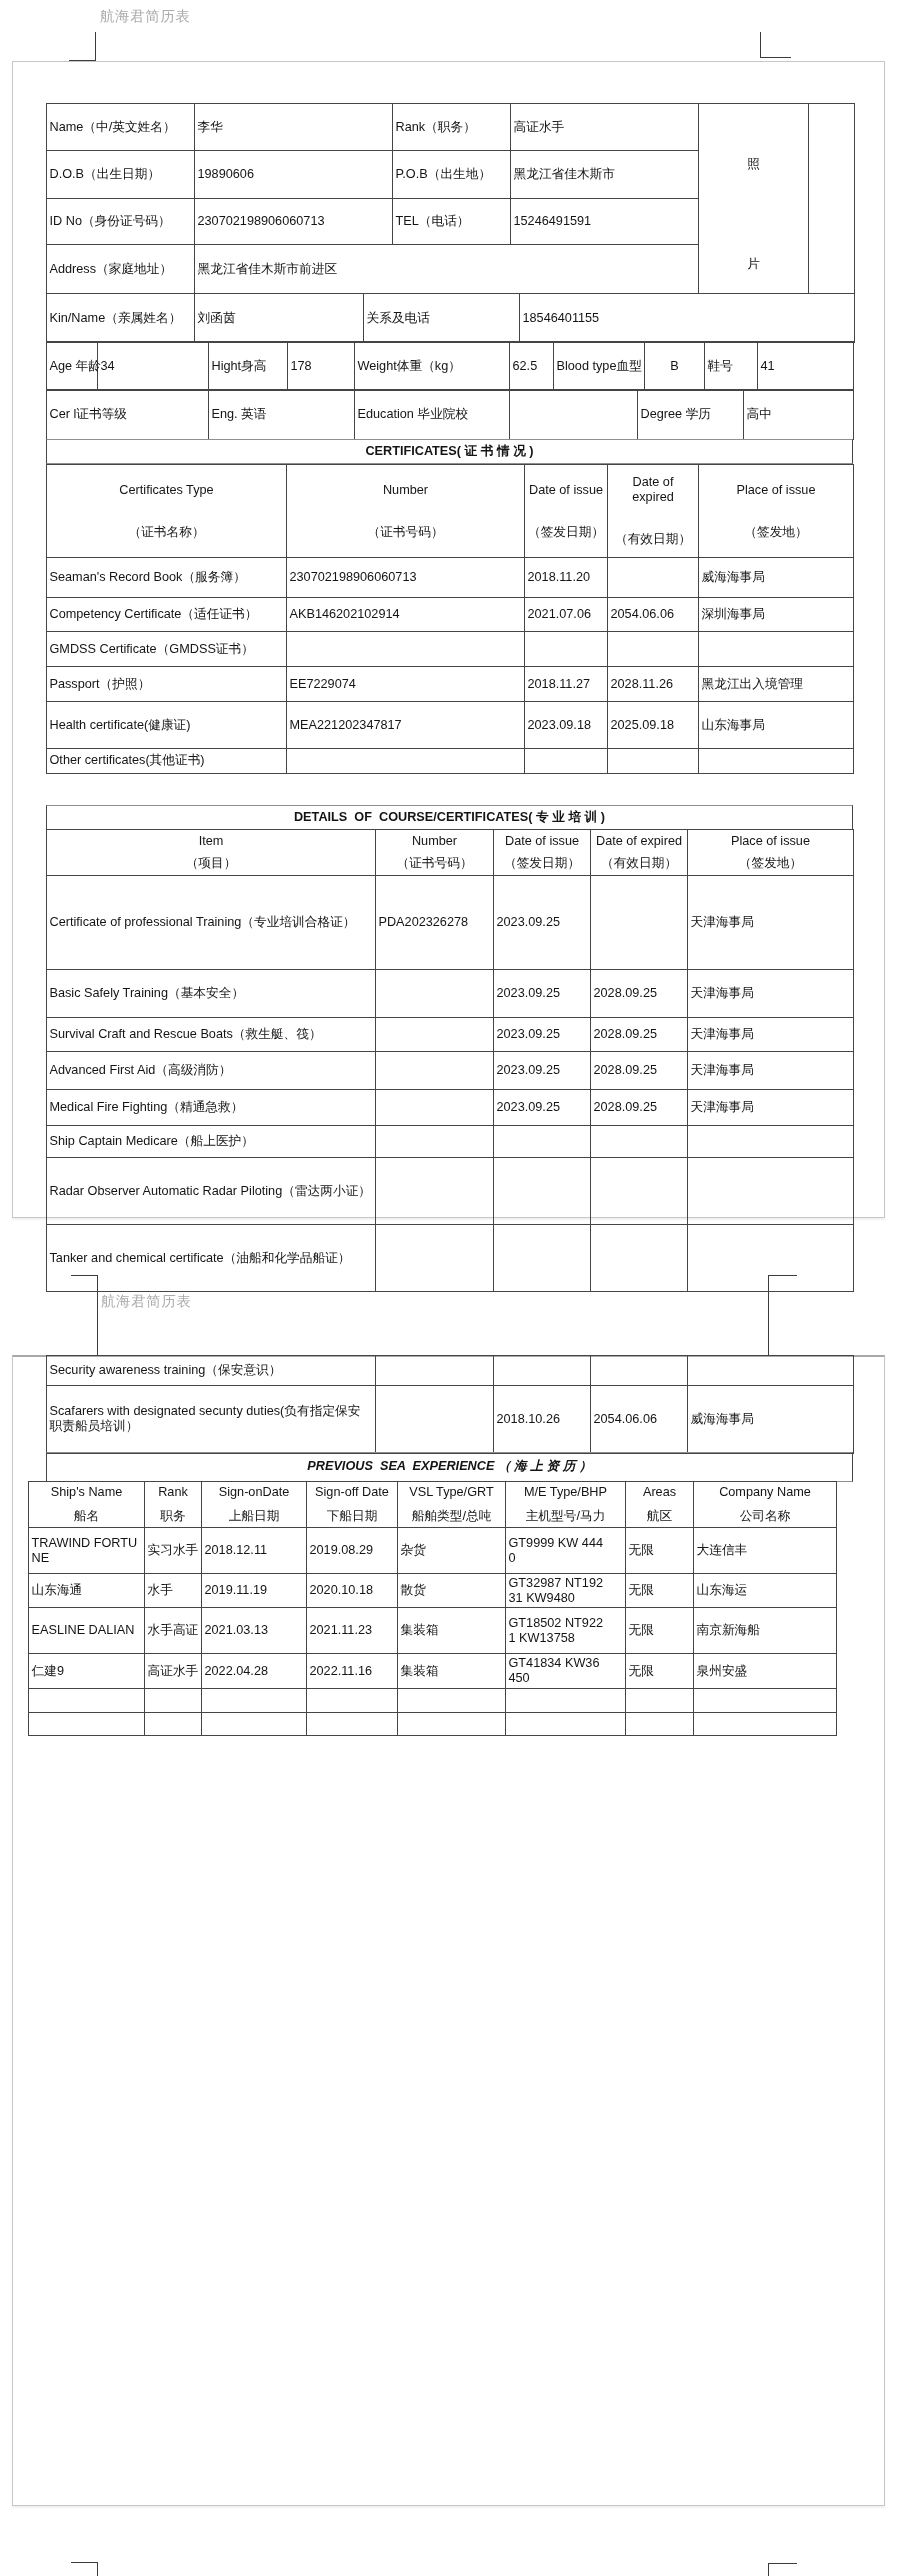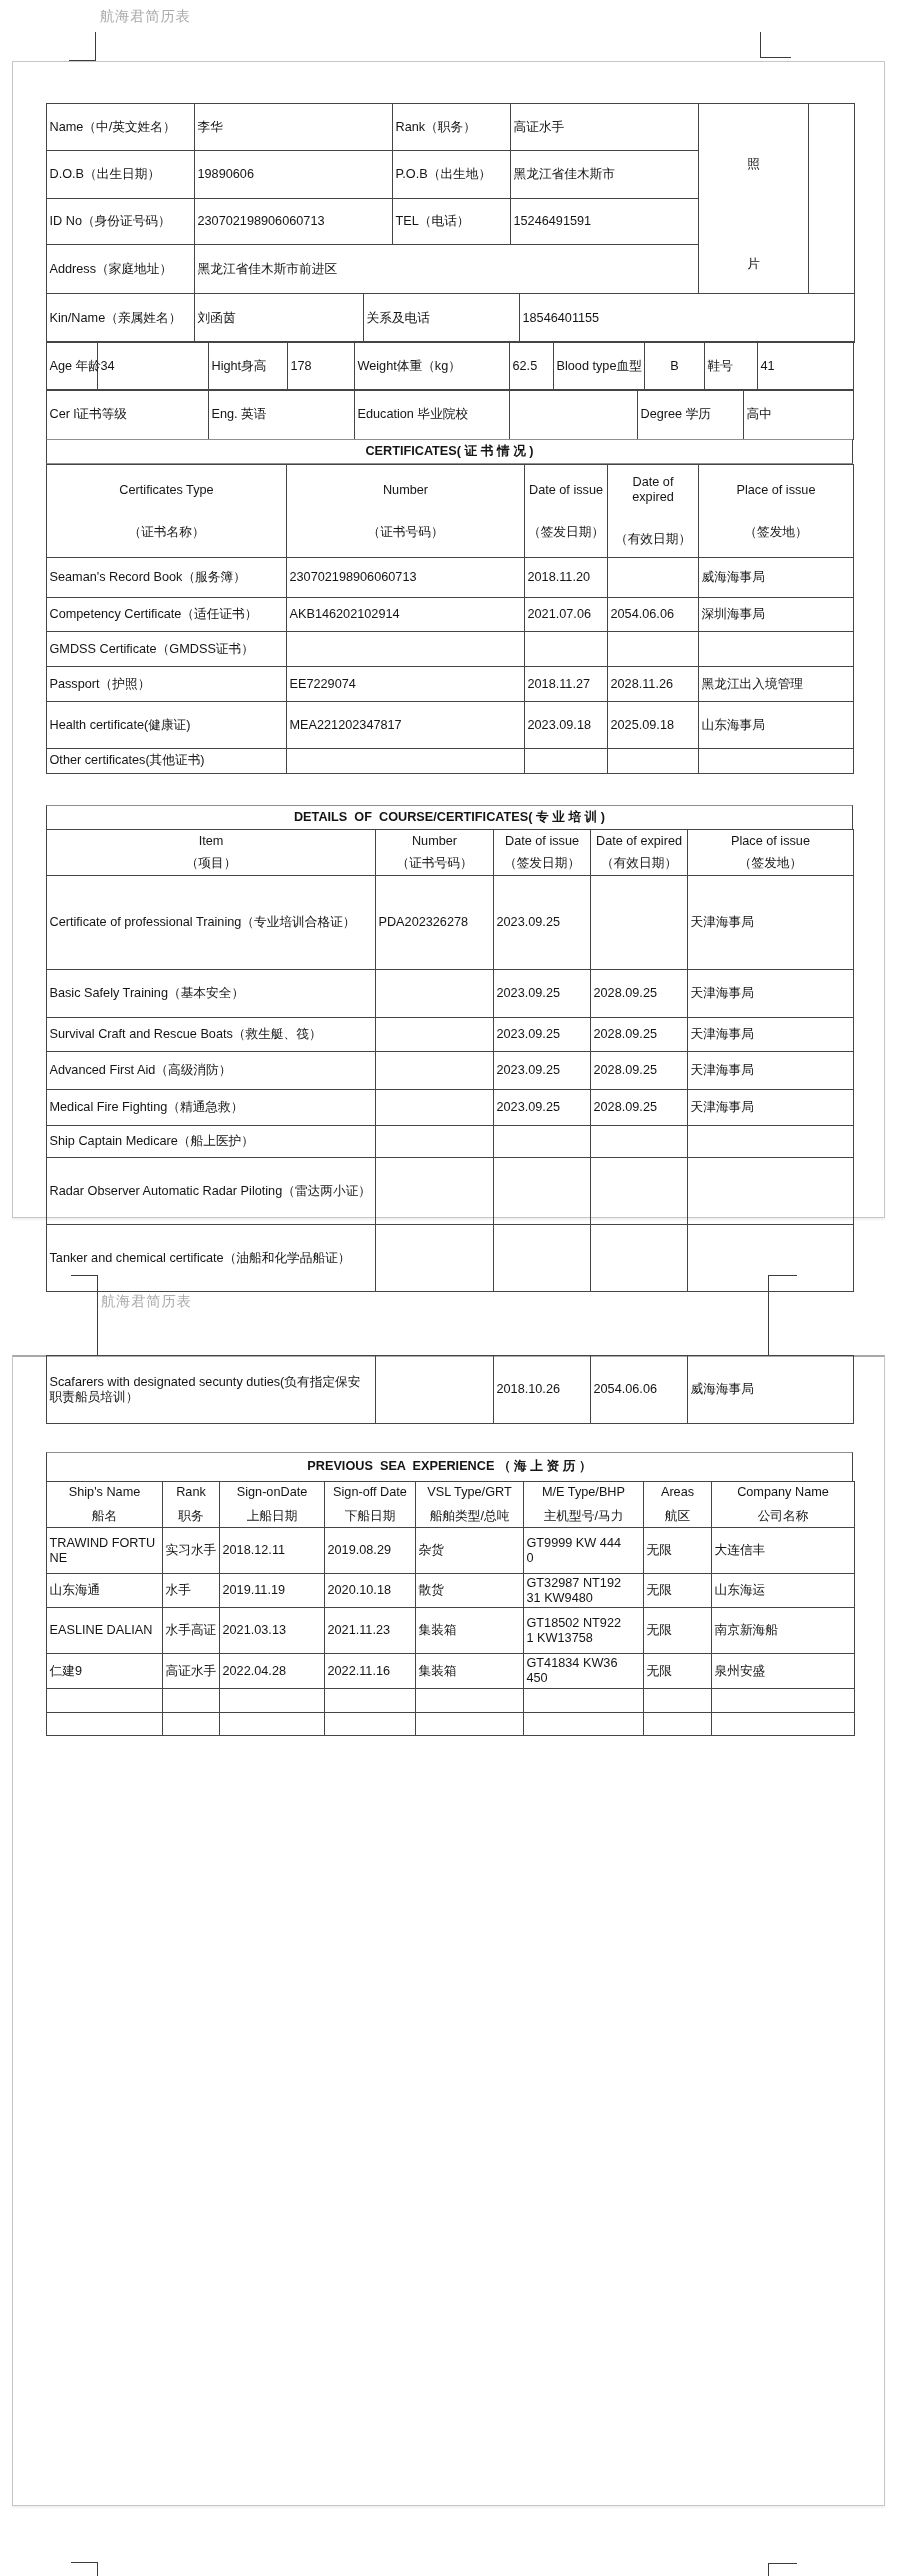--- a/index.html
+++ b/index.html
@@ -340,33 +340,40 @@
 
   <table class="t" style="left:46px;top:1355px;width:807px;">
     <colgroup>
         <col style="width:329px">
         <col style="width:118px">
         <col style="width:97px">
         <col style="width:97px">
         <col style="width:166px">
       </colgroup>
     <tbody>
+        <tr style="height:29.5px">
+      <td class="bl">Security awareness training（保安意识）</td>
+      <td></td>
+      <td></td>
+      <td></td>
+      <td></td>
+    </tr>
     <tr style="height:68px">
       <td class="lh54">Scafarers with designated secunty duties(负有指定保安职责船员培训）</td>
       <td class="md"></td>
       <td class="md">2018.10.26</td>
       <td class="md">2054.06.06</td>
       <td class="md">威海海事局</td>
     </tr>
   </tbody>
     </table>
 
-  <div class="band" style="left:46px;top:1452px;width:807px;height:29.5px;">PREVIOUS  SEA  EXPERIENCE （ 海 上 资 历 ）</div>
-
-  <table class="t" style="left:46px;top:1481px;width:807px;">
+  <div class="band" style="left:46px;top:1452px;width:807px;height:29.5px;font-style:italic;">PREVIOUS  SEA  EXPERIENCE （ 海 上 资 历 ）</div>
+
+  <table class="t" style="left:28px;top:1481px;width:807px;">
     <colgroup>
         <col style="width:116px">
         <col style="width:57px">
         <col style="width:105px">
         <col style="width:91px">
         <col style="width:108px">
         <col style="width:120px">
         <col style="width:68px">
         <col style="width:143px">
       </colgroup>

